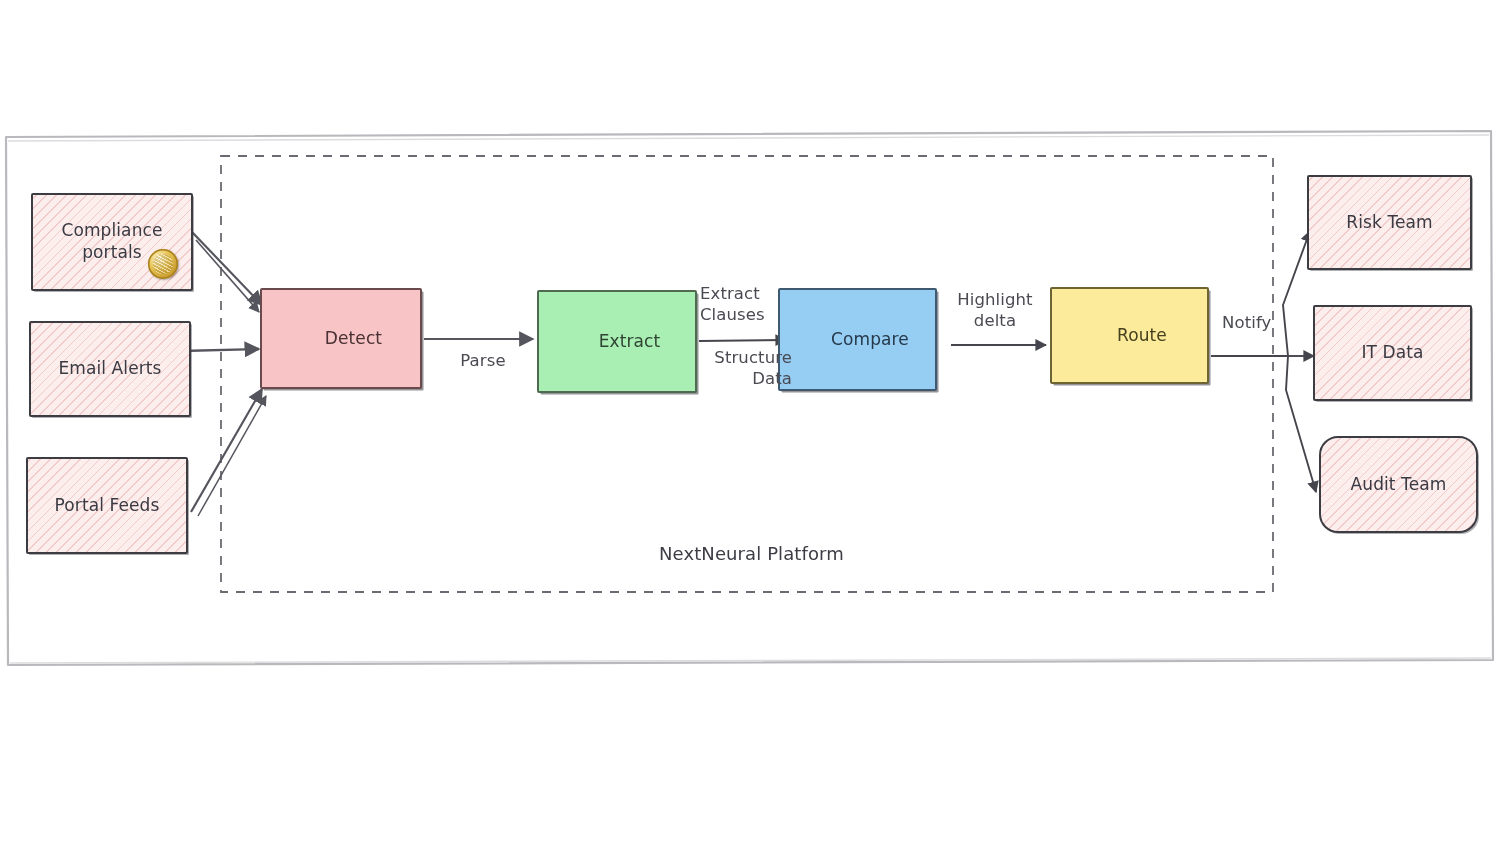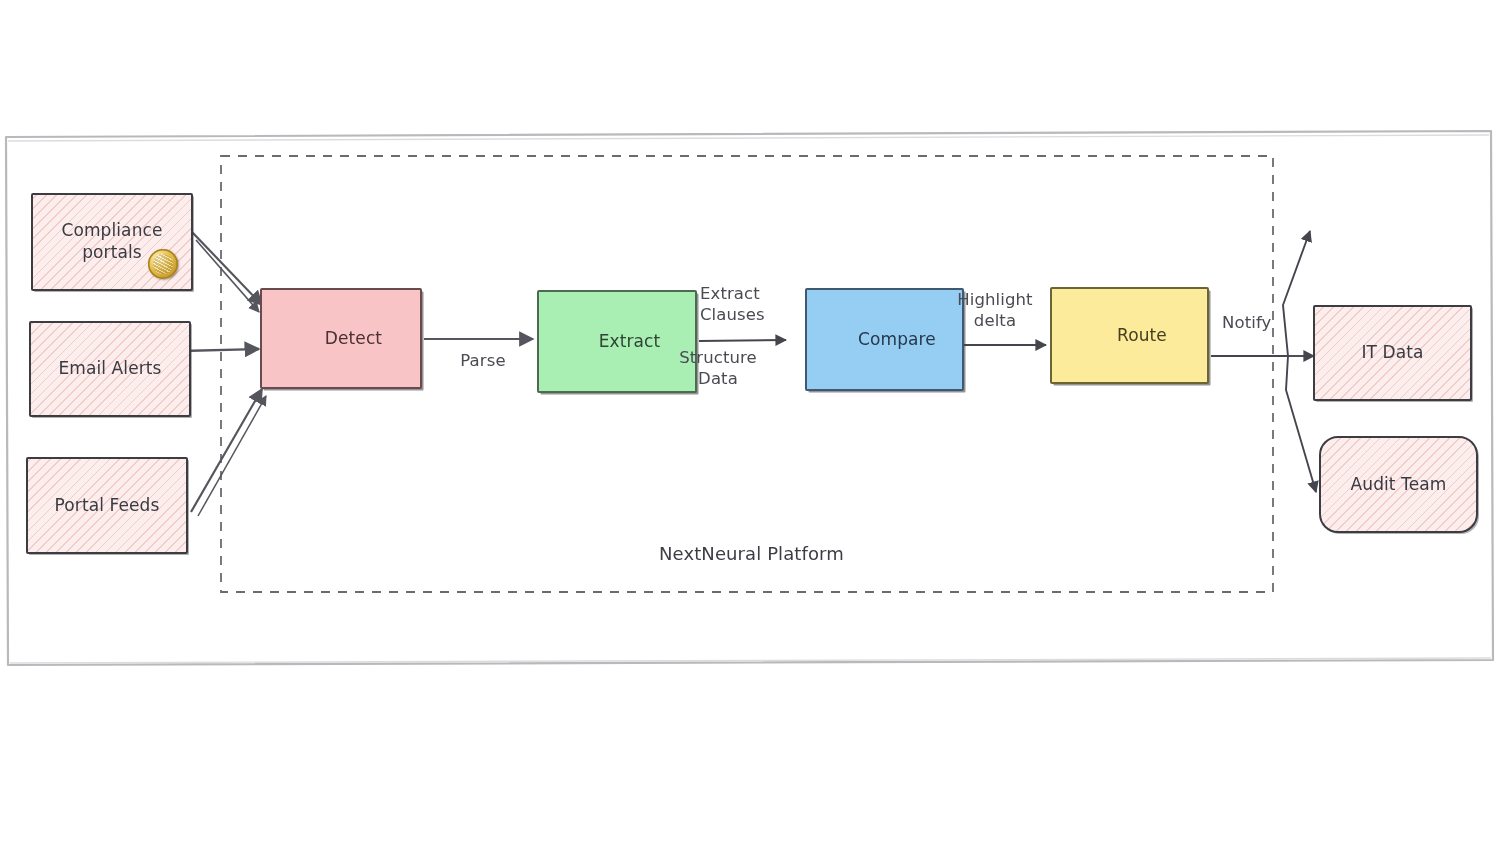--- a/index.html
+++ b/index.html
@@ -169,43 +169,46 @@
   </div>
 
   <div class="node proc-box detect" style="left:260px; top:288px; width:162px; height:101px;">
     <span>Detect</span>
   </div>
 
   <div class="node proc-box extract" style="left:537px; top:290px; width:160px; height:103px;">
     <span>Extract</span>
   </div>
 
-  <div class="node proc-box compare" style="left:805px; top:288px; width:159px; height:103px;">
+  <div class="node proc-box compare" style="left:778px; top:288px; width:159px; height:103px;">
     <span>Compare</span>
   </div>
 
   <div class="node proc-box route" style="left:1050px; top:287px; width:159px; height:97px;">
     <span>Route</span>
   </div>
 
+  <div class="node hatch-box" style="left:1307px; top:175px; width:165px; height:95px;">
+    <span>Risk Team</span>
+  </div>
 
   <div class="node hatch-box" style="left:1313px; top:305px; width:159px; height:96px;">
     <span>IT Data</span>
   </div>
 
   <div class="node hatch-box" style="left:1319px; top:436px; width:159px; height:97px;border-radius:19px;">
     <span>Audit Team</span>
   </div>
 
   <div class="edge-label" style="left:452px; top:310px; width:62px;margin-top:41px;">Parse</div>
 
   <div class="edge-label" style="left:700px; top:284px; width:86px; text-align:left;">Extract
 Clauses</div>
 
-  <div class="edge-label" style="left:672px; top:348px; width:92px; text-align:center;">Structure
+  <div class="edge-label" style="left:700px; top:348px; width:92px; text-align:right;">Structure
 Data</div>
 
   <div class="edge-label" style="left:951px; top:290px; width:88px;">Highlight
 delta</div>
 
   <div class="edge-label" style="left:1222px; top:313px; width:60px; text-align:left;">Notify</div>
 
   <div class="platform-label" style="left:659px; top:543px;">NextNeural Platform</div>
 
 </div>

